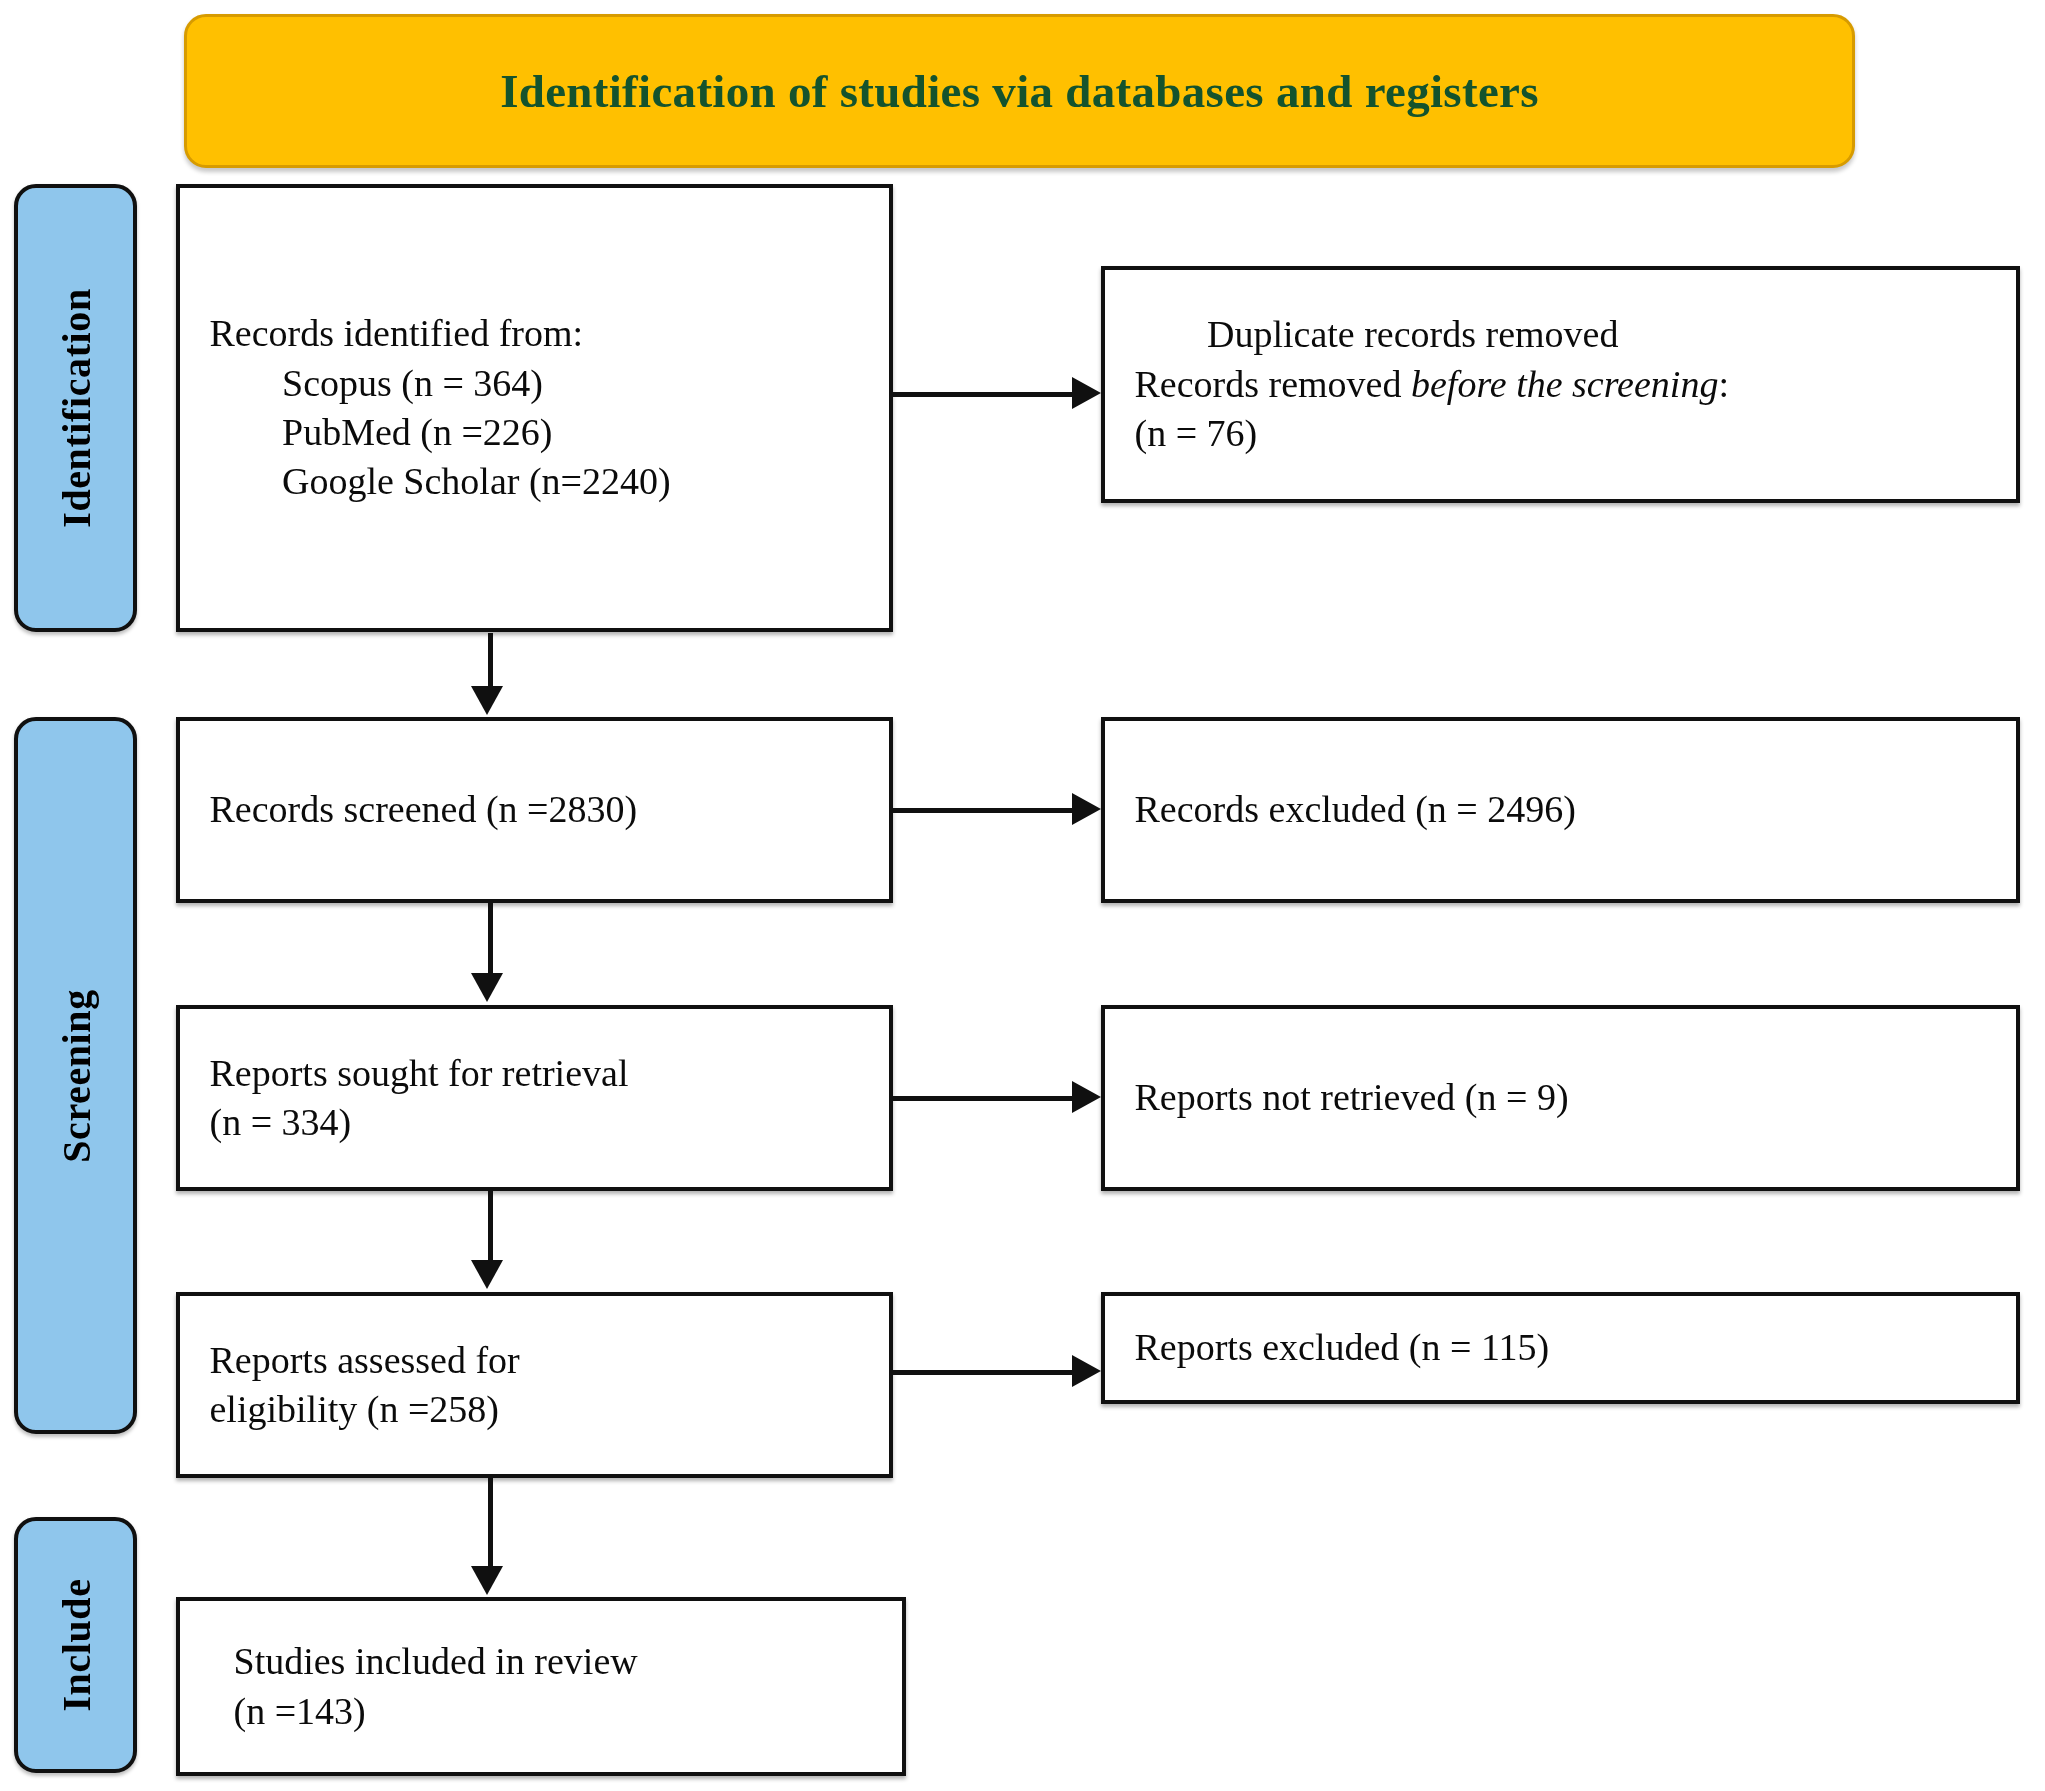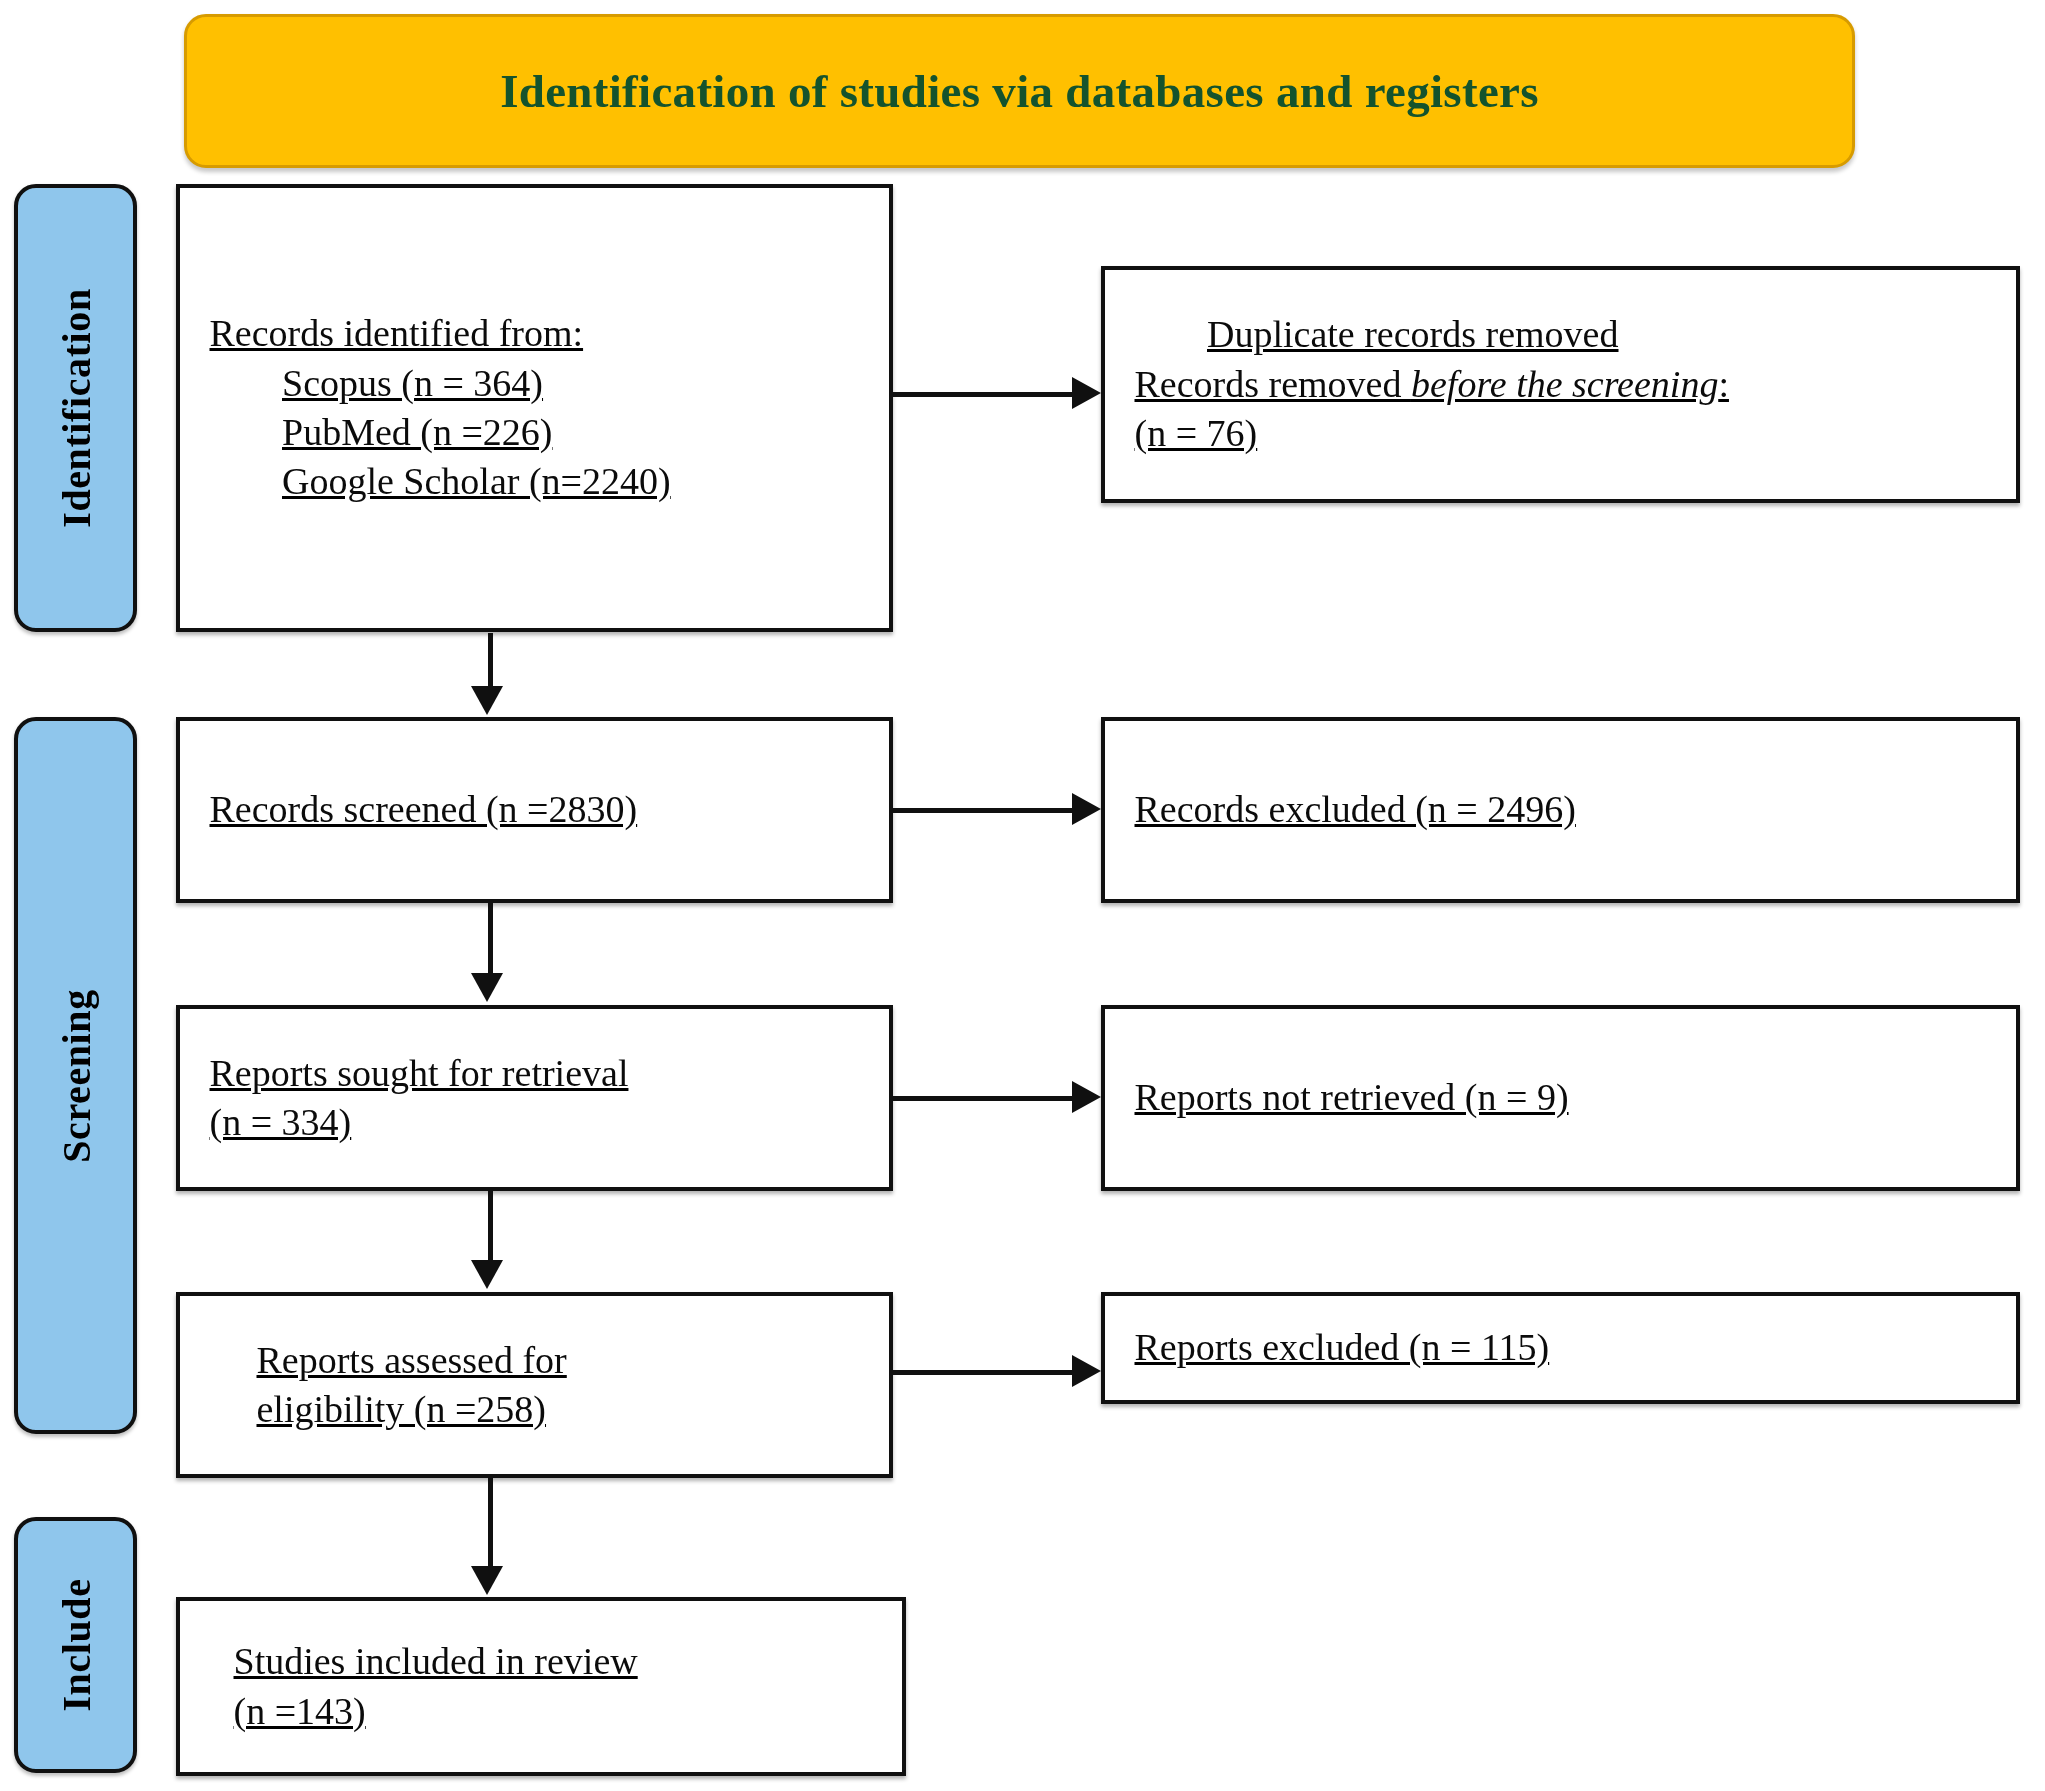--- a/index.html
+++ b/index.html
@@ -73,39 +73,38 @@
   
   .node {
     position: absolute;
     background: #ffffff;
     border: 4.5px solid #101010;
     box-sizing: border-box;
     box-shadow: 0 3.2px 3.8px rgba(0,0,0,0.30);
     display: flex;
     flex-direction: column;
     justify-content: center;
-    text-decoration: underline;
   }
   .node .line {
     font-size: 38px;
     line-height: 1.30;
     color: #0b0b0b;
     padding-left: 29.5px;
     white-space: nowrap;
   }
   .node .line.indent { padding-left: 102px; }
   .node .line em { font-style: italic; }
 
   #node-identified   { left: 176px;  top: 184px;  width: 717px; height: 448px; }
   #node-duplicates   { left: 1101px; top: 266px;  width: 919px; height: 237px; }
   #node-screened     { left: 176px;  top: 717px; width: 717px; height: 186px; }
   #node-rec-excluded { left: 1101px; top: 717px; width: 919px; height: 186px; }
   #node-sought       { left: 176px;  top: 1005px; width: 717px; height: 186px; }
   #node-notretrieved { left: 1101px; top: 1005px; width: 919px; height: 186px; }
-  #node-assessed     { left: 176px;  top: 1292px; width: 717px; height: 186px; padding-left: 47px; }
+  #node-assessed     { left: 176px;  top: 1292px; width: 717px; height: 186px; }
   #node-rep-excluded { left: 1101px; top: 1292px; width: 919px; height: 112px; }
   #node-included     { left: 176px;  top: 1597px; width: 730px; height: 179px; padding-left: 24px; }
 
   
   .conn { position: absolute; }
 
   .v-line {
     position: absolute;
     width: 4.5px;
     background: #101010;

